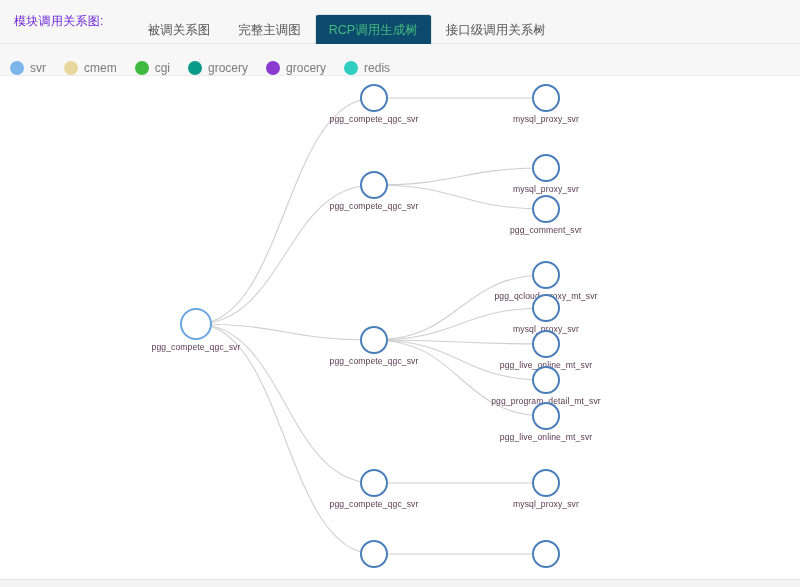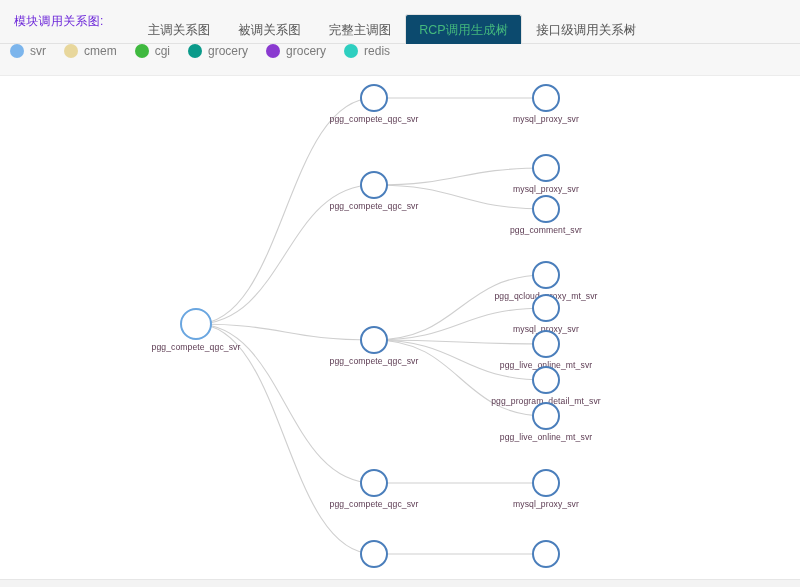--- a/index.html
+++ b/index.html
@@ -65,21 +65,21 @@
   
   .legend {
     position: absolute;
     left: 0; top: 44px;
     width: 800px;
     height: 32px;
     background: #f7f7f7;
     border-bottom: 1px solid #ececec;
     box-sizing: border-box;
     display: flex;
-    align-items: flex-start;
+    align-items: flex-end;
     padding-left: 10px;
   }
   .legend-item {
     display: flex;
     align-items: center;
     margin-right: 18px;
     cursor: pointer;
   }
   .legend-dot {
     width: 14px;
@@ -138,21 +138,20 @@
     border-top: 1px solid #e6e6e6;
     box-sizing: border-box;
   }
 </style>
 </head>
 <body>
 
 <div class="header">
   <div class="header-title">模块调用关系图:</div>
   <div class="tabs">
-      <div class="tab">主调关系图</div>
       <div class="tab">被调关系图</div>
       <div class="tab">完整主调图</div>
       <div class="tab active">RCP调用生成树</div>
       <div class="tab">接口级调用关系树</div>
     </div>
 </div>
 
 <div class="legend">
     <div class="legend-item">
       <span class="legend-dot" style="background: rgb(124, 181, 236);"></span>

